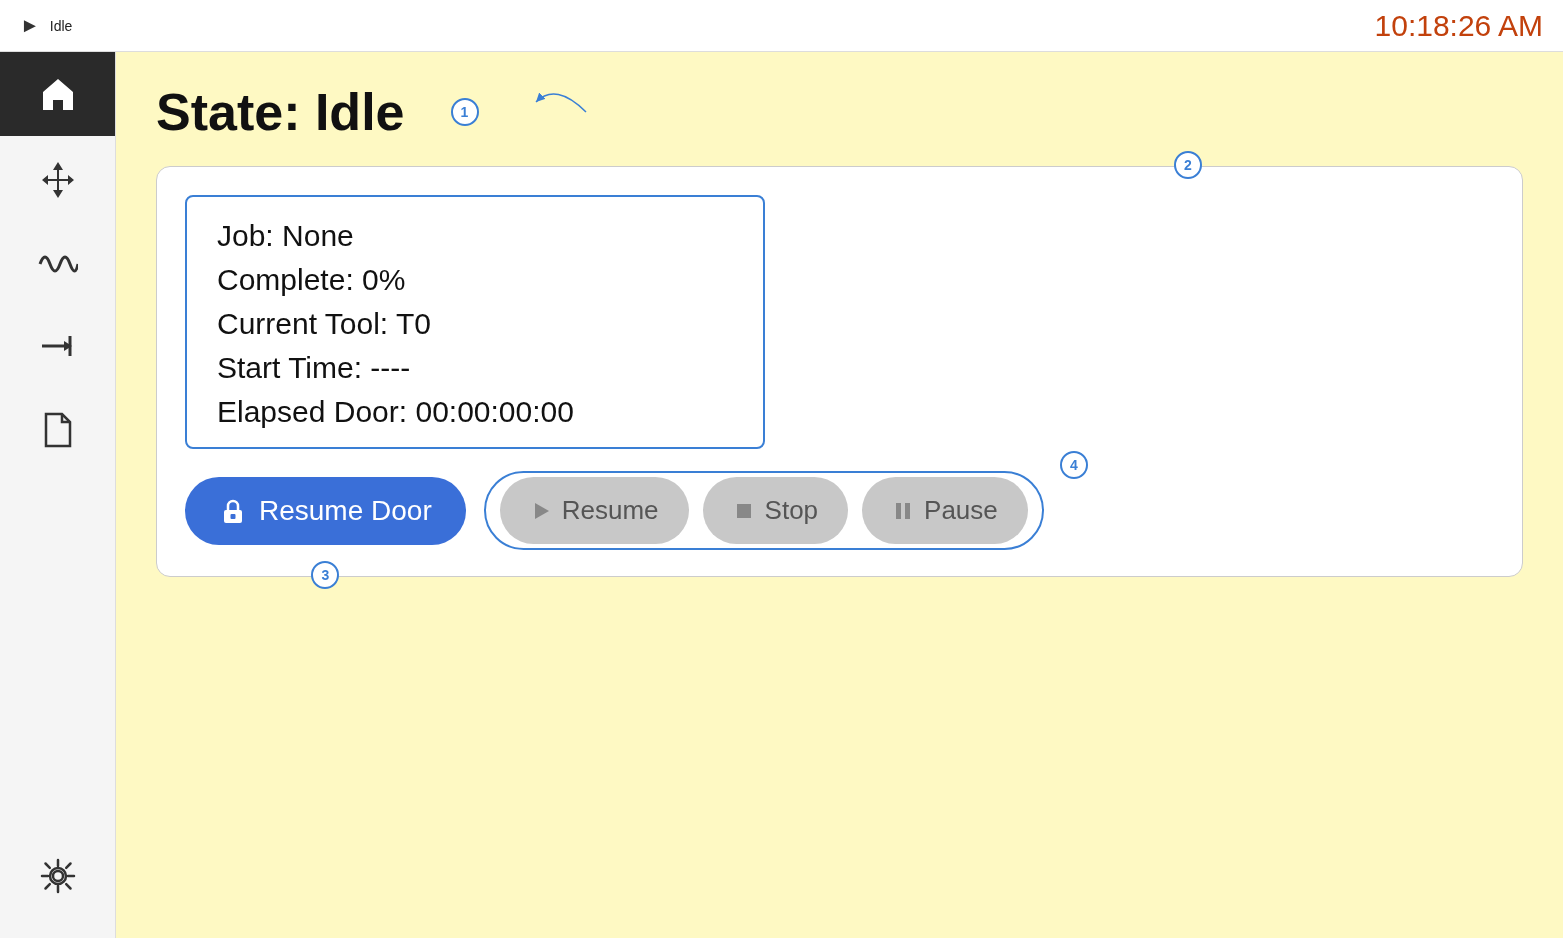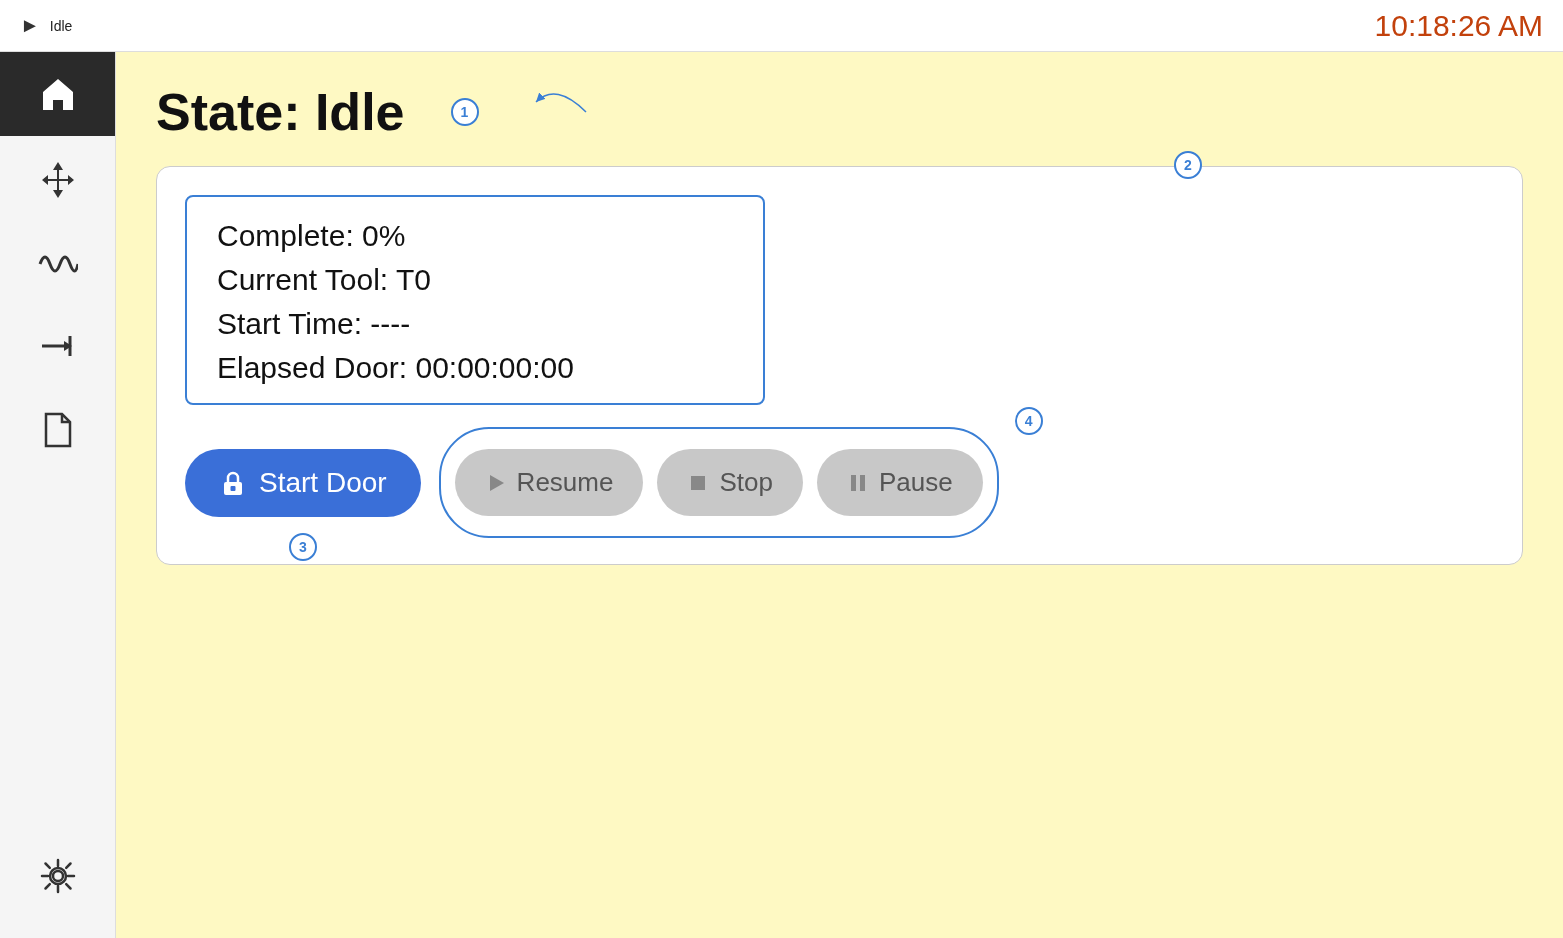--- a/index.html
+++ b/index.html
@@ -156,21 +156,21 @@
       gap: 18px;
     }
 
     
     .control-group {
       display: flex;
       align-items: center;
       gap: 14px;
       border: 2.5px solid #3a7fd5;
       border-radius: 50px;
-      padding: 20px 14px;
+      padding: 4px 14px;
       position: relative;
     }
 
     
     .btn-unlock {
       background: #3a6fd8;
       color: #fff;
       border: none;
       border-radius: 50px;
       padding: 18px 34px;
@@ -279,38 +279,39 @@
 
     <div class="main-card">
 
       
       <span class="annotation" style="position:absolute; top:-16px; right: 320px;">
         <span>2</span>
       </span>
 
       
       <div class="job-info-box">
+        <div class="job-info-line">Job: None</div>
         <div class="job-info-line">Complete: 0%</div>
         <div class="job-info-line">Current Tool: T0</div>
         <div class="job-info-line">Start Time: ----</div>
         <div class="job-info-line">Elapsed Door: 00:00:00:00</div>
       </div>
 
       
       <div class="controls-row">
 
         <div style="position:relative;">
           <button class="btn-unlock">
 
             <svg width="28" height="28" viewBox="0 0 28 28">
               <rect x="5" y="13" width="18" height="13" rx="2" fill="#fff"></rect>
               <path d="M9,13 L9,9 A5,5 0 0,1 19,9 L19,13" stroke="#fff" stroke-width="2.5" fill="none"></path>
               <rect x="11.5" y="17" width="5" height="5" rx="1" fill="#3a6fd8"></rect>
             </svg>
-            <span>Start Door</span>
+            <span>Resume Door</span>
           </button>
 
           <span class="annotation" style="position:absolute; bottom:-44px; left:50%; transform:translateX(-50%);">
             <span>3</span>
           </span>
         </div>
 
         <div style="position:relative;">
           <div class="control-group">
             <button class="btn-control">

